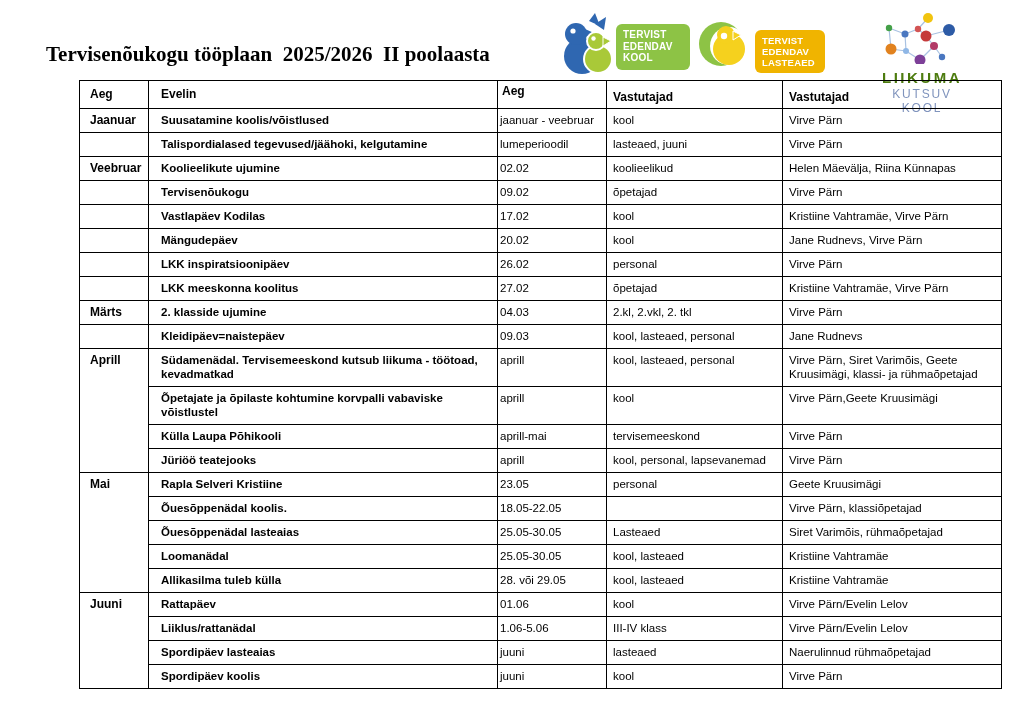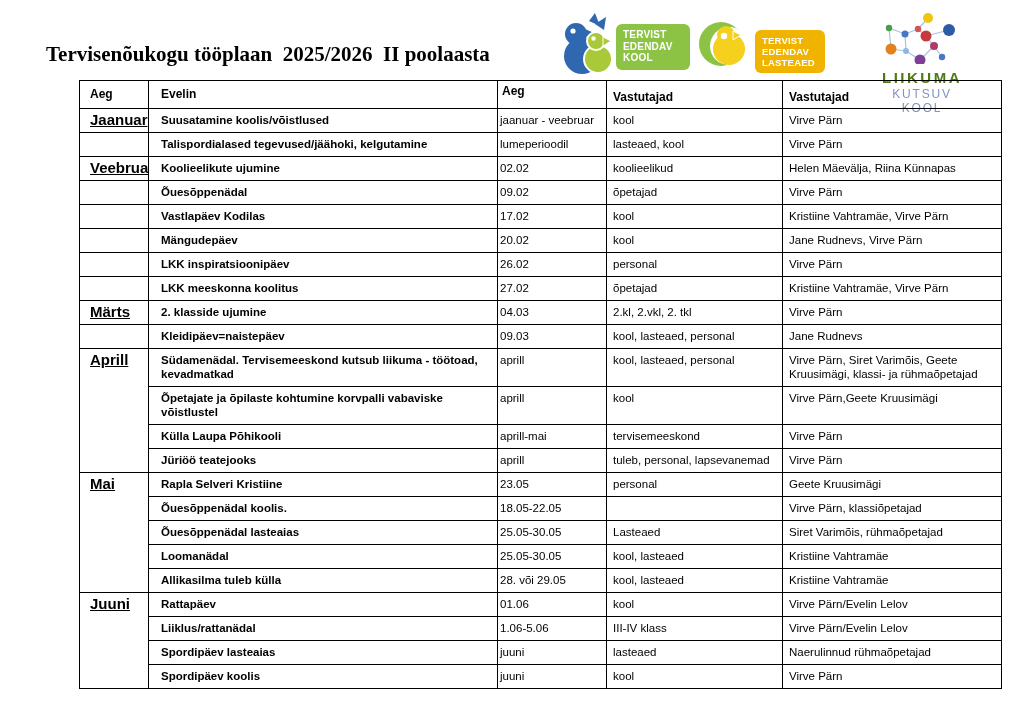--- a/index.html
+++ b/index.html
@@ -37,21 +37,21 @@
     border:1px solid #000;vertical-align:top;
     font-size:11.5px;line-height:14px;overflow:hidden;
     padding:4px 4px 5px 6px;
   }
   th{text-align:left;font-size:12px;padding-bottom:4px;}
   th.hdr-0{padding-left:10px;padding-top:6px;}
   th.hdr-1{padding-left:12px;padding-top:6px;}
   th.hdr-2{padding-left:4px;padding-top:3px;vertical-align:top;}
   th.hdr-3{padding-left:6px;padding-top:9px;}
   th.hdr-4{padding-left:6px;padding-top:9px;}
-  td.month{font-weight:bold;font-size:15px;padding-left:10px;text-decoration:underline;}
+  td.month{font-weight:bold;font-size:12px;padding-left:10px;}
   td.teema{padding-left:12px;padding-right:2px;font-weight:bold;}
   td.aeg{padding-left:2px;padding-right:2px;}
   td.sihtgrupp{padding-left:6px;}
   td.vastutajad{padding-left:6px;}
 </style>
 </head>
 <body>
 
 <h1 class="page-title">Tervisenõukogu tööplaan  2025/2026  II poolaasta</h1>
 
@@ -146,33 +146,33 @@
           <td class="month">Jaanuar</td>
           <td class="teema">Suusatamine koolis/võistlused</td>
           <td class="aeg">jaanuar - veebruar</td>
           <td class="sihtgrupp">kool</td>
           <td class="vastutajad">Virve Pärn</td>
         </tr>
         <tr>
           <td class="month"></td>
           <td class="teema">Talispordialased tegevused/jäähoki, kelgutamine</td>
           <td class="aeg">lumeperioodil</td>
-          <td class="sihtgrupp">lasteaed, kool</td>
+          <td class="sihtgrupp">lasteaed, juuni</td>
           <td class="vastutajad">Virve Pärn</td>
         </tr>
         <tr>
           <td class="month">Veebruar</td>
           <td class="teema">Koolieelikute ujumine</td>
           <td class="aeg">02.02</td>
           <td class="sihtgrupp">koolieelikud</td>
           <td class="vastutajad">Helen Mäevälja, Riina Künnapas</td>
         </tr>
         <tr>
           <td class="month"></td>
-          <td class="teema">Õuesõppenädal</td>
+          <td class="teema">Tervisenõukogu</td>
           <td class="aeg">09.02</td>
           <td class="sihtgrupp">õpetajad</td>
           <td class="vastutajad">Virve Pärn</td>
         </tr>
         <tr>
           <td class="month"></td>
           <td class="teema">Vastlapäev Kodilas</td>
           <td class="aeg">17.02</td>
           <td class="sihtgrupp">kool</td>
           <td class="vastutajad">Kristiine Vahtramäe, Virve Pärn</td>
@@ -227,21 +227,21 @@
         </tr>
         <tr>
           <td class="teema">Külla Laupa Põhikooli</td>
           <td class="aeg">aprill-mai</td>
           <td class="sihtgrupp">tervisemeeskond</td>
           <td class="vastutajad">Virve Pärn</td>
         </tr>
         <tr>
           <td class="teema">Jüriöö teatejooks</td>
           <td class="aeg">aprill</td>
-          <td class="sihtgrupp">tuleb, personal, lapsevanemad</td>
+          <td class="sihtgrupp">kool, personal, lapsevanemad</td>
           <td class="vastutajad">Virve Pärn</td>
         </tr>
         <tr>
           <td class="month" rowspan="5">Mai</td>
           <td class="teema">Rapla Selveri Kristiine</td>
           <td class="aeg">23.05</td>
           <td class="sihtgrupp">personal</td>
           <td class="vastutajad">Geete Kruusimägi</td>
         </tr>
         <tr>

